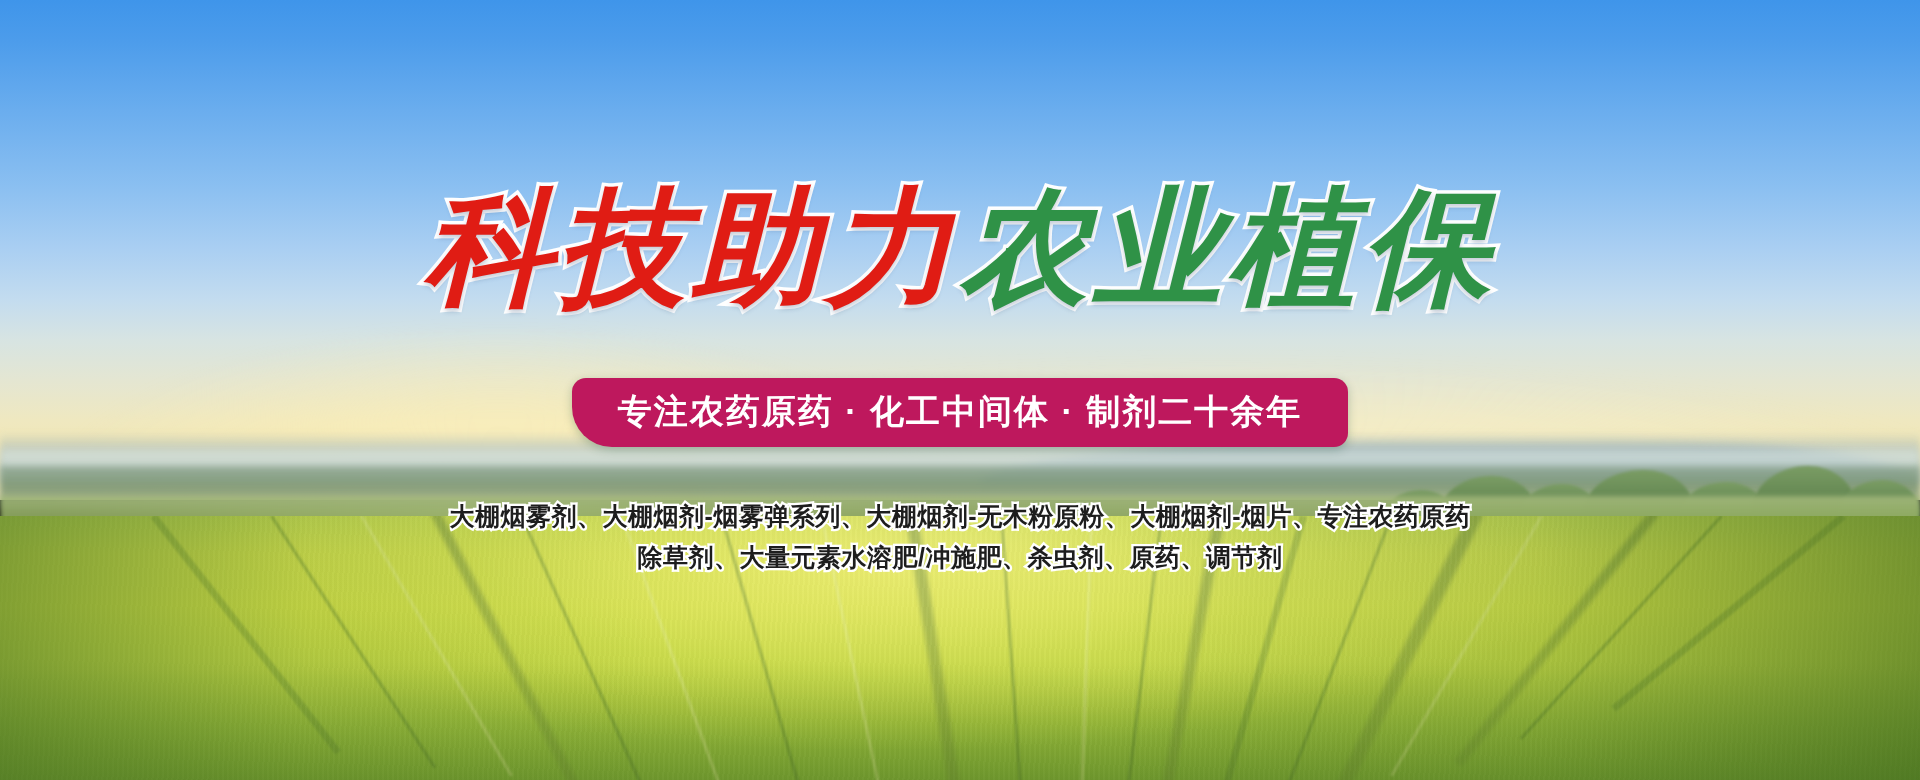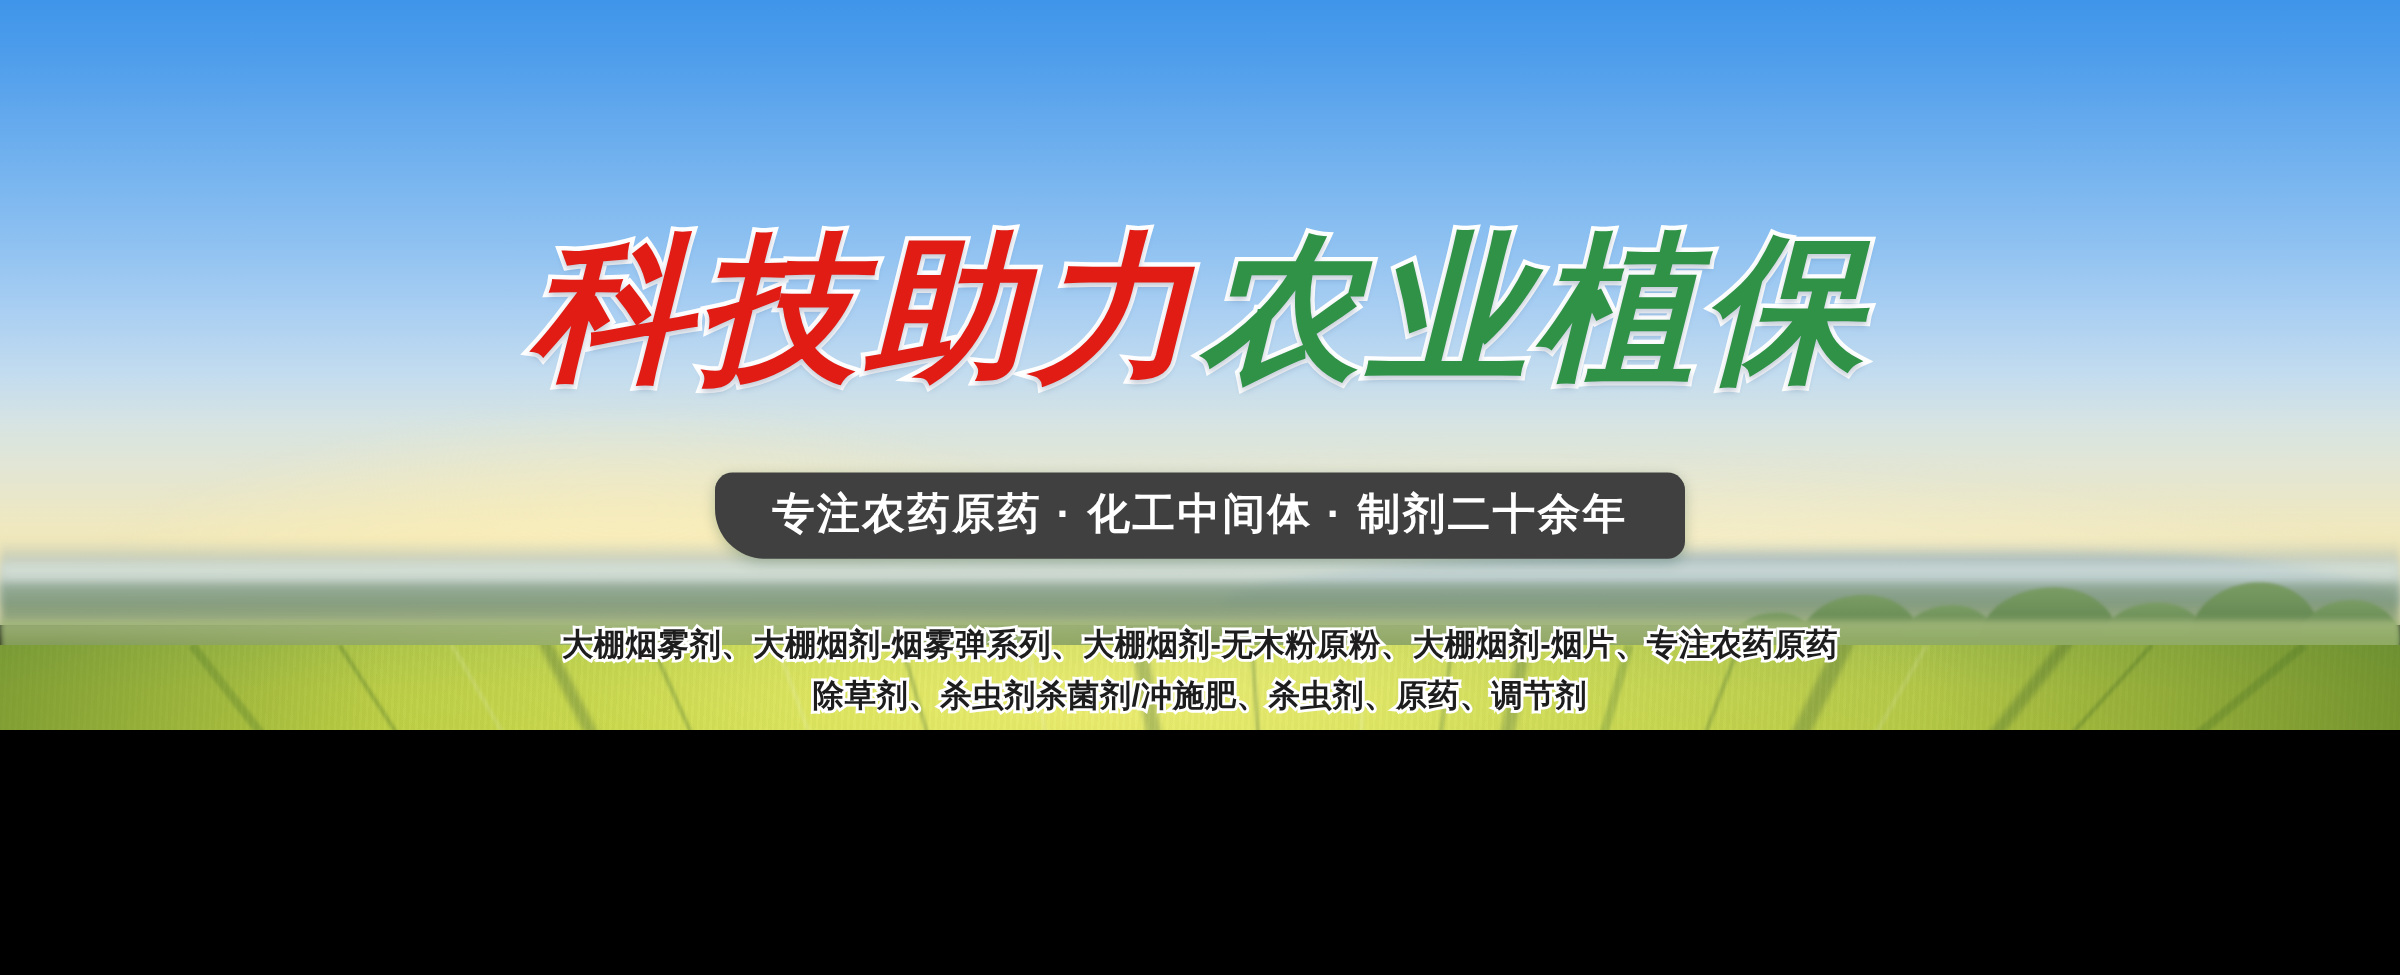--- a/index.html
+++ b/index.html
@@ -1,19 +1,19 @@
 <!DOCTYPE html>
 <html><head>
 <meta charset="utf-8">
 <style>
   * { margin:0; padding:0; box-sizing:border-box; }
   html,body { width:1920px; height:780px; overflow:hidden; }
   body { font-family:"Liberation Sans","DejaVu Sans",sans-serif; background:#000; }
 
-  .hero { position:relative; width:1920px; height:584px; overflow:hidden; }
+  .hero { position:relative; width:1920px; height:780px; overflow:hidden; }
 
   
   .sky {
     position:absolute; left:0; top:0; width:1920px; height:500px;
     background:linear-gradient(to bottom,
       #3f95ea 0%,
       #4c9ceb 8%,
       #6aadee 22%,
       #8cc0f1 38%,
       #aacff2 50%,
@@ -138,21 +138,21 @@
     color:#2f9247;
     -webkit-text-stroke:7px #ffffff;
     paint-order:stroke fill;
     text-shadow:0 3px 5px rgba(40,70,110,.28);
   }
 
   
   .pill-wrap { position:absolute; left:0; top:378px; width:1920px; text-align:center; }
   .pill {
     display:inline-block;
-    background:#404040;
+    background:#be185d;
     color:#ffffff;
     border-radius:14px 14px 14px 40px;
     padding:13px 46px 15px;
     font-size:34px;
     font-weight:bold;
     letter-spacing:2px;
     line-height:1.22;
     box-shadow:0 3px 10px rgba(0,60,40,.25);
     white-space:nowrap;
   }
@@ -230,16 +230,16 @@
   <div class="headline">
     <span class="hl-red">科技助力</span><span class="hl-green">农业植保</span>
   </div>
 
   <div class="pill-wrap">
     <div class="pill">专注农药原药 · 化工中间体 · 制剂二十余年</div>
   </div>
 
   <div class="desc">
     <span class="line">大棚烟雾剂、大棚烟剂-烟雾弹系列、大棚烟剂-无木粉原粉、大棚烟剂-烟片、专注农药原药</span>
-    <span class="line">除草剂、杀虫剂杀菌剂/冲施肥、杀虫剂、原药、调节剂</span>
+    <span class="line">除草剂、大量元素水溶肥/冲施肥、杀虫剂、原药、调节剂</span>
   </div>
 
 </div>
 
 </body></html>

